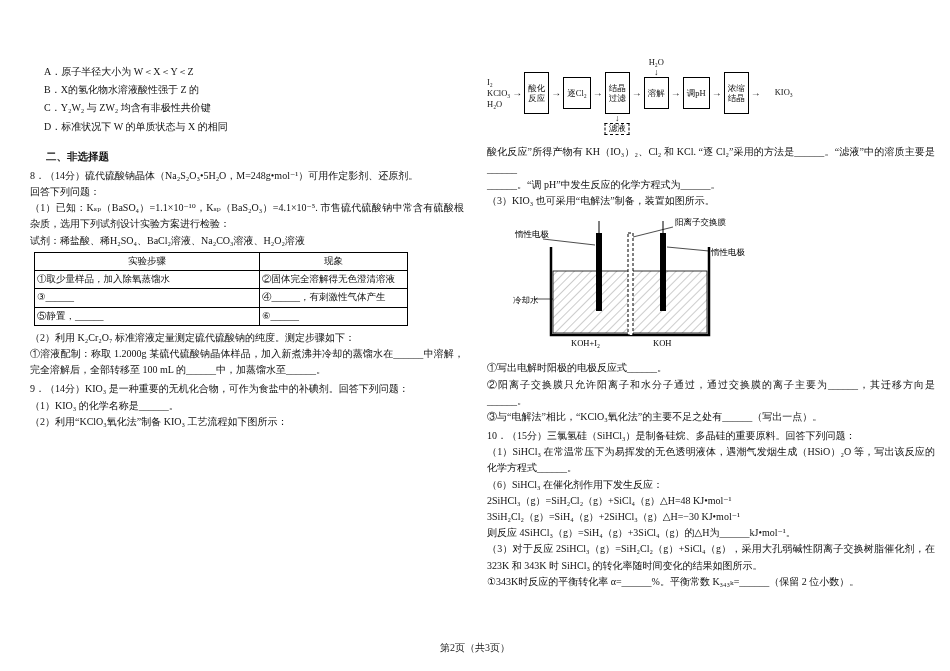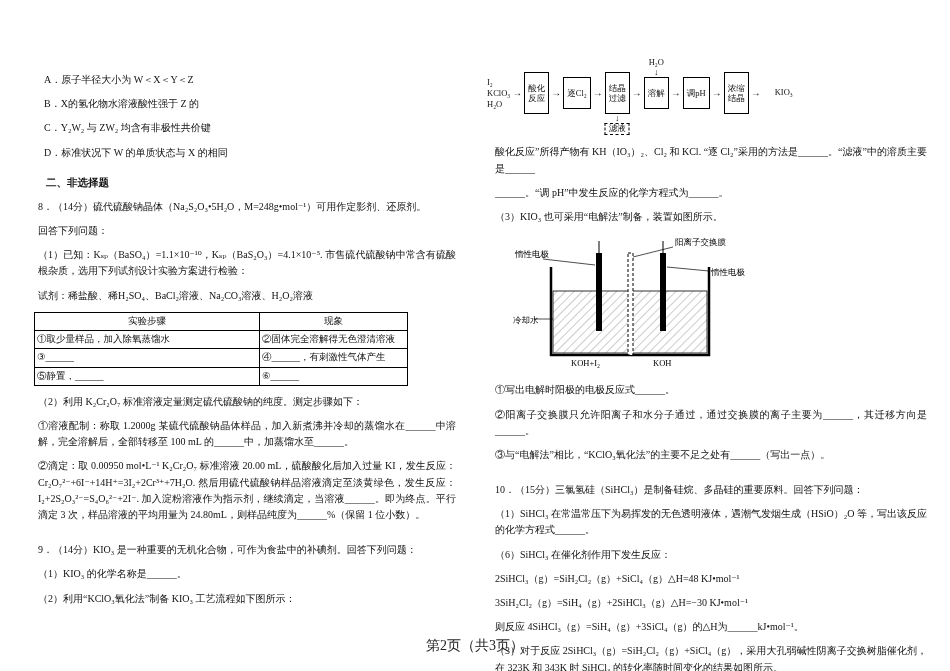--- a/index.html
+++ b/index.html
@@ -2,42 +2,42 @@
 <html><head>
 <meta charset="utf-8">
 <style>
   *{margin:0;padding:0;box-sizing:border-box}
   html,body{background:#e9e9e9}
   body{width:950px;height:671px;font-family:"Liberation Serif","DejaVu Serif",serif;color:#111}
   .page{position:relative;width:950px;height:671px;background:#ffffff;overflow:hidden}
   .col{position:absolute;font-size:10px;line-height:1.62}
   .col-left{left:30px;top:64px;width:434px}
   .col-right{left:487px;top:42px;width:448px}
-  p.t{text-align:justify;margin:8px}
+  p.t{text-align:justify;margin:0}
   .options p.t{margin-left:14px;margin-bottom:2px}
   .section-title{font-weight:bold;margin:13px 16px 3px;font-size:10.5px}
   table.exp{border-collapse:collapse;margin:3px 0 4px 4px}
   table.exp th,table.exp td{border:1px solid #000;font-size:9.5px;padding:2px 2px;font-weight:normal;text-align:left;line-height:1.4;vertical-align:top}
   table.exp th{text-align:center}
   .c1{width:225px}.c2{width:148px}
   .spacer3{height:3px}
   
   .flow{display:flex;align-items:center;font-size:8.5px;margin:30px 0 30px 0;line-height:1.15}
   .flow-inputs{white-space:pre-line;text-align:left;line-height:1.25}
   .stage{position:relative}
   .stage-box{border:1px solid #000;padding:10px 3px;text-align:center;white-space:pre-line;line-height:1.2;min-width:24px}
   .flow-arrow{margin:0 2px;font-size:10px}
   .above{position:absolute;bottom:100%;left:50%;transform:translateX(-50%);text-align:center;white-space:nowrap}
   .below{position:absolute;top:100%;left:50%;transform:translateX(-50%);text-align:center;white-space:nowrap}
   .filtrate-box{border:1px dashed #000;padding:0 3px;display:inline-block}
   .varrow{display:block;font-size:9px;line-height:1}
   .flow-product{margin-left:12px}
   
   .cell-fig{margin:4px 0 6px 26px}
-  .footer{position:absolute;left:0;right:0;bottom:16px;text-align:center;font-size:14px;color:#222}
+  .footer{position:absolute;left:0;right:0;bottom:16px;text-align:center;font-size:10px;color:#222}
 </style>
 </head>
 <body>
 
 <div class="page">
 
   <div class="col col-left">
     <div class="options">
       <p class="t">A．原子半径大小为 W＜X＜Y＜Z</p>
       <p class="t">B．X的氢化物水溶液酸性强于 Z 的</p>
@@ -69,21 +69,20 @@
         </tr>
         <tr>
           <td>⑤静置，______</td>
           <td>⑥______</td>
         </tr>
       </tbody>
         </table>
 
       <p class="t">（2）利用 K₂Cr₂O₇ 标准溶液定量测定硫代硫酸钠的纯度。测定步骤如下：</p>
       <p class="t">①溶液配制：称取 1.2000g 某硫代硫酸钠晶体样品，加入新煮沸并冷却的蒸馏水在______中溶解，完全溶解后，全部转移至 100 mL 的______中，加蒸馏水至______。</p>
-      <p class="t">②滴定：取 0.00950 mol•L⁻¹ K₂Cr₂O₇ 标准溶液 20.00 mL，硫酸酸化后加入过量 KI，发生反应：Cr₂O₇²⁻+6I⁻+14H⁺=3I₂+2Cr³⁺+7H₂O. 然后用硫代硫酸钠样品溶液滴定至淡黄绿色，发生反应：I₂+2S₂O₃²⁻=S₄O₆²⁻+2I⁻. 加入淀粉溶液作为指示剂，继续滴定，当溶液______。即为终点。平行滴定 3 次，样品溶液的平均用量为 24.80mL，则样品纯度为______%（保留 1 位小数）。</p>
     </div>
 
     <div class="spacer3"></div>
     <div>
       <p class="t">9．（14分）KIO₃ 是一种重要的无机化合物，可作为食盐中的补碘剂。回答下列问题：</p>
       <p class="t">（1）KIO₃ 的化学名称是______。</p>
       <p class="t">（2）利用“KClO₃氧化法”制备 KIO₃ 工艺流程如下图所示：</p>
     </div>
   </div>
 

